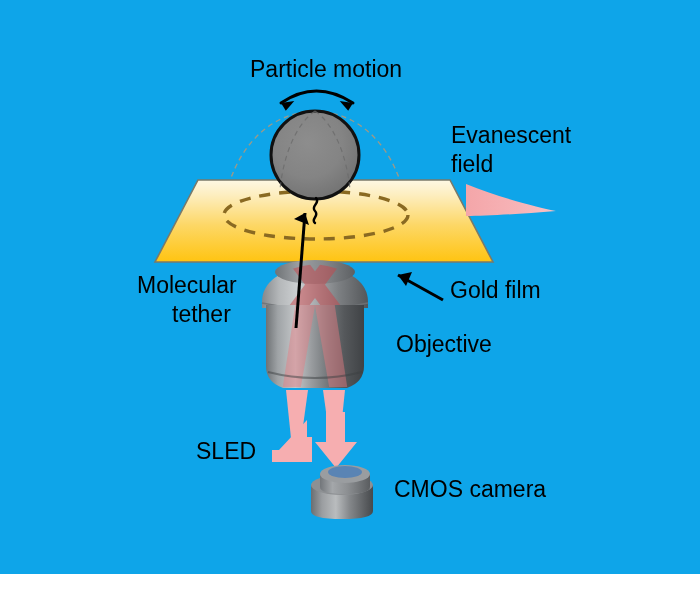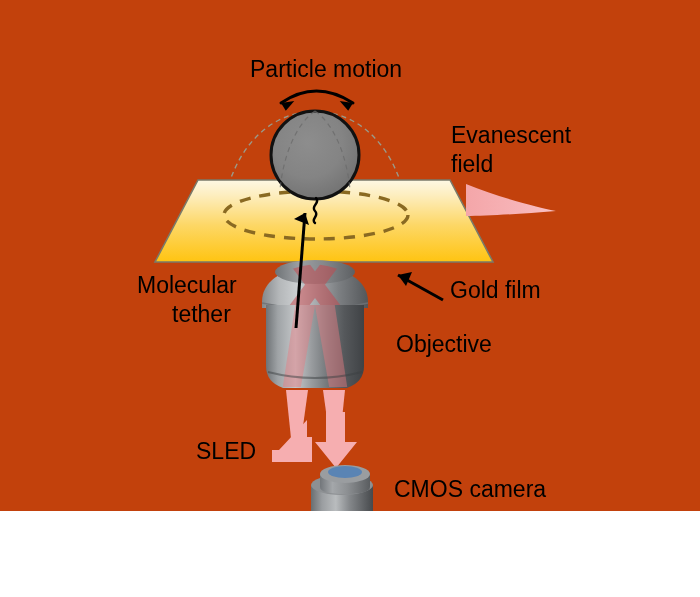--- a/index.html
+++ b/index.html
@@ -7,22 +7,22 @@
     margin: 0;
     padding: 0;
     background: #ffffff;
   }
   body {
     font-family: "Liberation Sans", sans-serif;
   }
   #stage {
     position: relative;
     width: 700px;
-    height: 511px;
-    background: #c2410c;
+    height: 574px;
+    background: #0ea5e9;
     overflow: hidden;
   }
   #diagram-svg {
     position: absolute;
     left: 0;
     top: 0;
     width: 700px;
     height: 597px;
   }
   .lbl {

